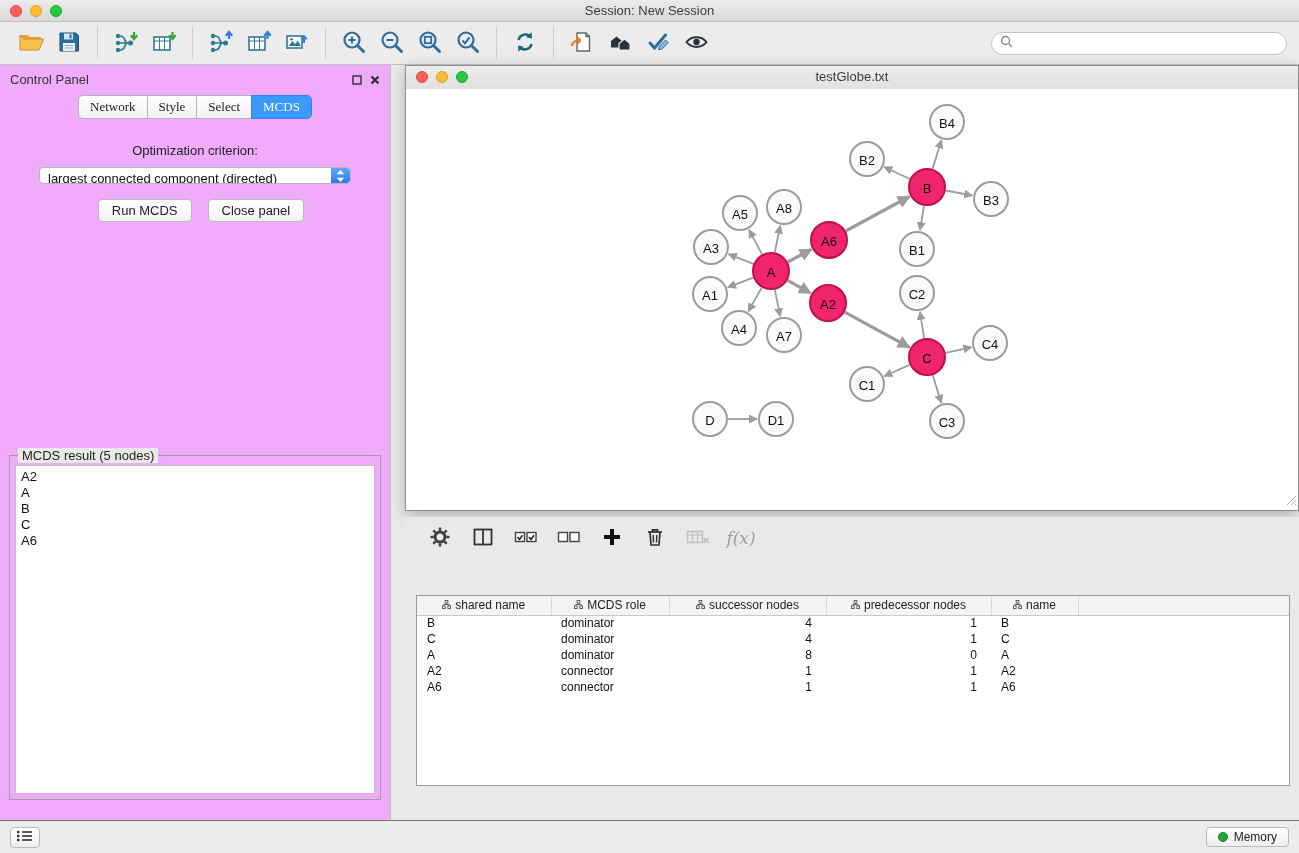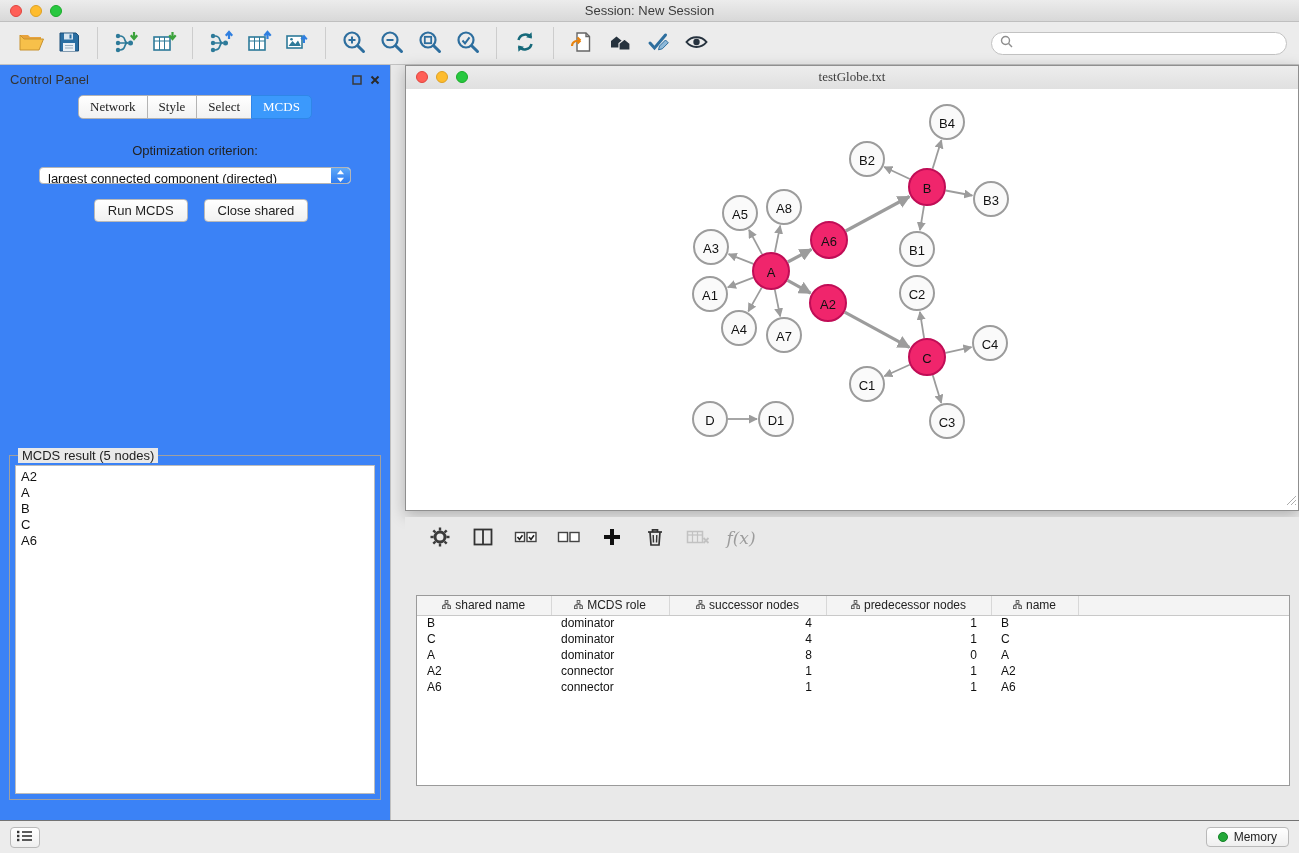--- a/index.html
+++ b/index.html
@@ -37,21 +37,21 @@
 
   .seg { font-family:Liberation Serif, serif; font-size:13px; padding:3px 11px;
     background:linear-gradient(180deg,#FFFFFF,#F2F2F2); border:1px solid #B4B4B4;
     margin-left:-1px; color:#222; cursor:default; }
   .seg:first-child { border-radius:5px 0 0 5px; margin-left:0; }
   .seg:last-child  { border-radius:0 5px 5px 0; }
   .seg.active { background:#3B99FC; border-color:#2F86E8; color:#fff; }
 
   
   .control-panel { position:absolute; left:0; top:65px; width:391px; height:755px;
-    background:#3b82f6; border-right:1px solid #C0C0C0; }
+    background:#f0abfc; border-right:1px solid #C0C0C0; }
   .cp-tabs { text-align:center; margin-top:2px; }
   .opt-label { text-align:center; margin-top:24px; }
   .dropdown { position:relative; width:312px; height:17px; margin:9px auto 0;
     background:#fff; border:1px solid #B5B5B5; border-radius:4px;
     line-height:21px; padding-left:8px; font-size:13px; color:#111;
     white-space:nowrap; overflow:hidden; }
   .dropdown .cap { position:absolute; right:0; top:0; bottom:0; width:19px;
     background:linear-gradient(180deg,#5FA9F8,#2E7BF0); border-radius:0 3px 3px 0;
     display:flex; align-items:center; justify-content:center; }
   .cp-buttons { display:flex; justify-content:center; gap:16px; margin-top:15px;margin-left:12px; }
@@ -64,21 +64,21 @@
   .result-legend { position:absolute; top:-8px; left:8px; background:#E9E9E9;
     padding:0 4px; font-size:13px; color:#222; }
   .result-list { position:absolute; left:5px; right:5px; top:9px; bottom:5px;
     background:#fff; border:1px solid #BDBDBD; padding:3px 5px; overflow:auto;
     font-size:13px; line-height:16px; color:#111; }
 
   
   .net-window { position:absolute; left:405px; top:65px; width:894px; height:446px;
     background:#fff; border:1px solid #8F8F8F; box-shadow:0 4px 14px rgba(0,0,0,.25); }
   .net-titlebar { position:relative; height:40px;
-    background:linear-gradient(180deg,#EDEDED,#D7D7D7); border-bottom:1px solid #B3B3B3;font-family:Liberation Serif, serif; }
+    background:linear-gradient(180deg,#EDEDED,#D7D7D7); border-bottom:1px solid #B3B3B3; }
   .net-canvas { position:absolute; left:0; top:23px; right:0; bottom:0; background:#fff; }
   .grip { position:absolute; right:1px; bottom:1px; }
 
   
   .table-panel { position:absolute; left:405px; top:517px; width:894px; height:303px;
     background:#E9E9E9; }
   .tp-toolbar { display:flex; align-items:center; gap:17px; padding-left:22px;
     height:38px; margin-top:2px; }
   .tpbtn { background:none; border:none; width:26px; height:26px; display:flex;
     align-items:center; justify-content:center; cursor:default; }
@@ -289,21 +289,21 @@
     <span>largest connected component (directed)</span>
     <span class="cap">
         <svg width="9" height="14" viewBox="0 0 9 14">
           <path d="M4.5 1 L8 5.2 H1 Z" fill="#fff"></path>
           <path d="M4.5 13 L1 8.8 H8 Z" fill="#fff"></path>
         </svg>
       </span>
   </div>
   <div class="cp-buttons">
     <button class="btn">Run MCDS</button>
-    <button class="btn">Close shared</button>
+    <button class="btn">Close panel</button>
   </div>
   <div class="result-box">
     <span class="result-legend">MCDS result (5 nodes)</span>
     <div class="result-list">
         <div>A2</div>
         <div>A</div>
         <div>B</div>
         <div>C</div>
         <div>A6</div>
       </div>

